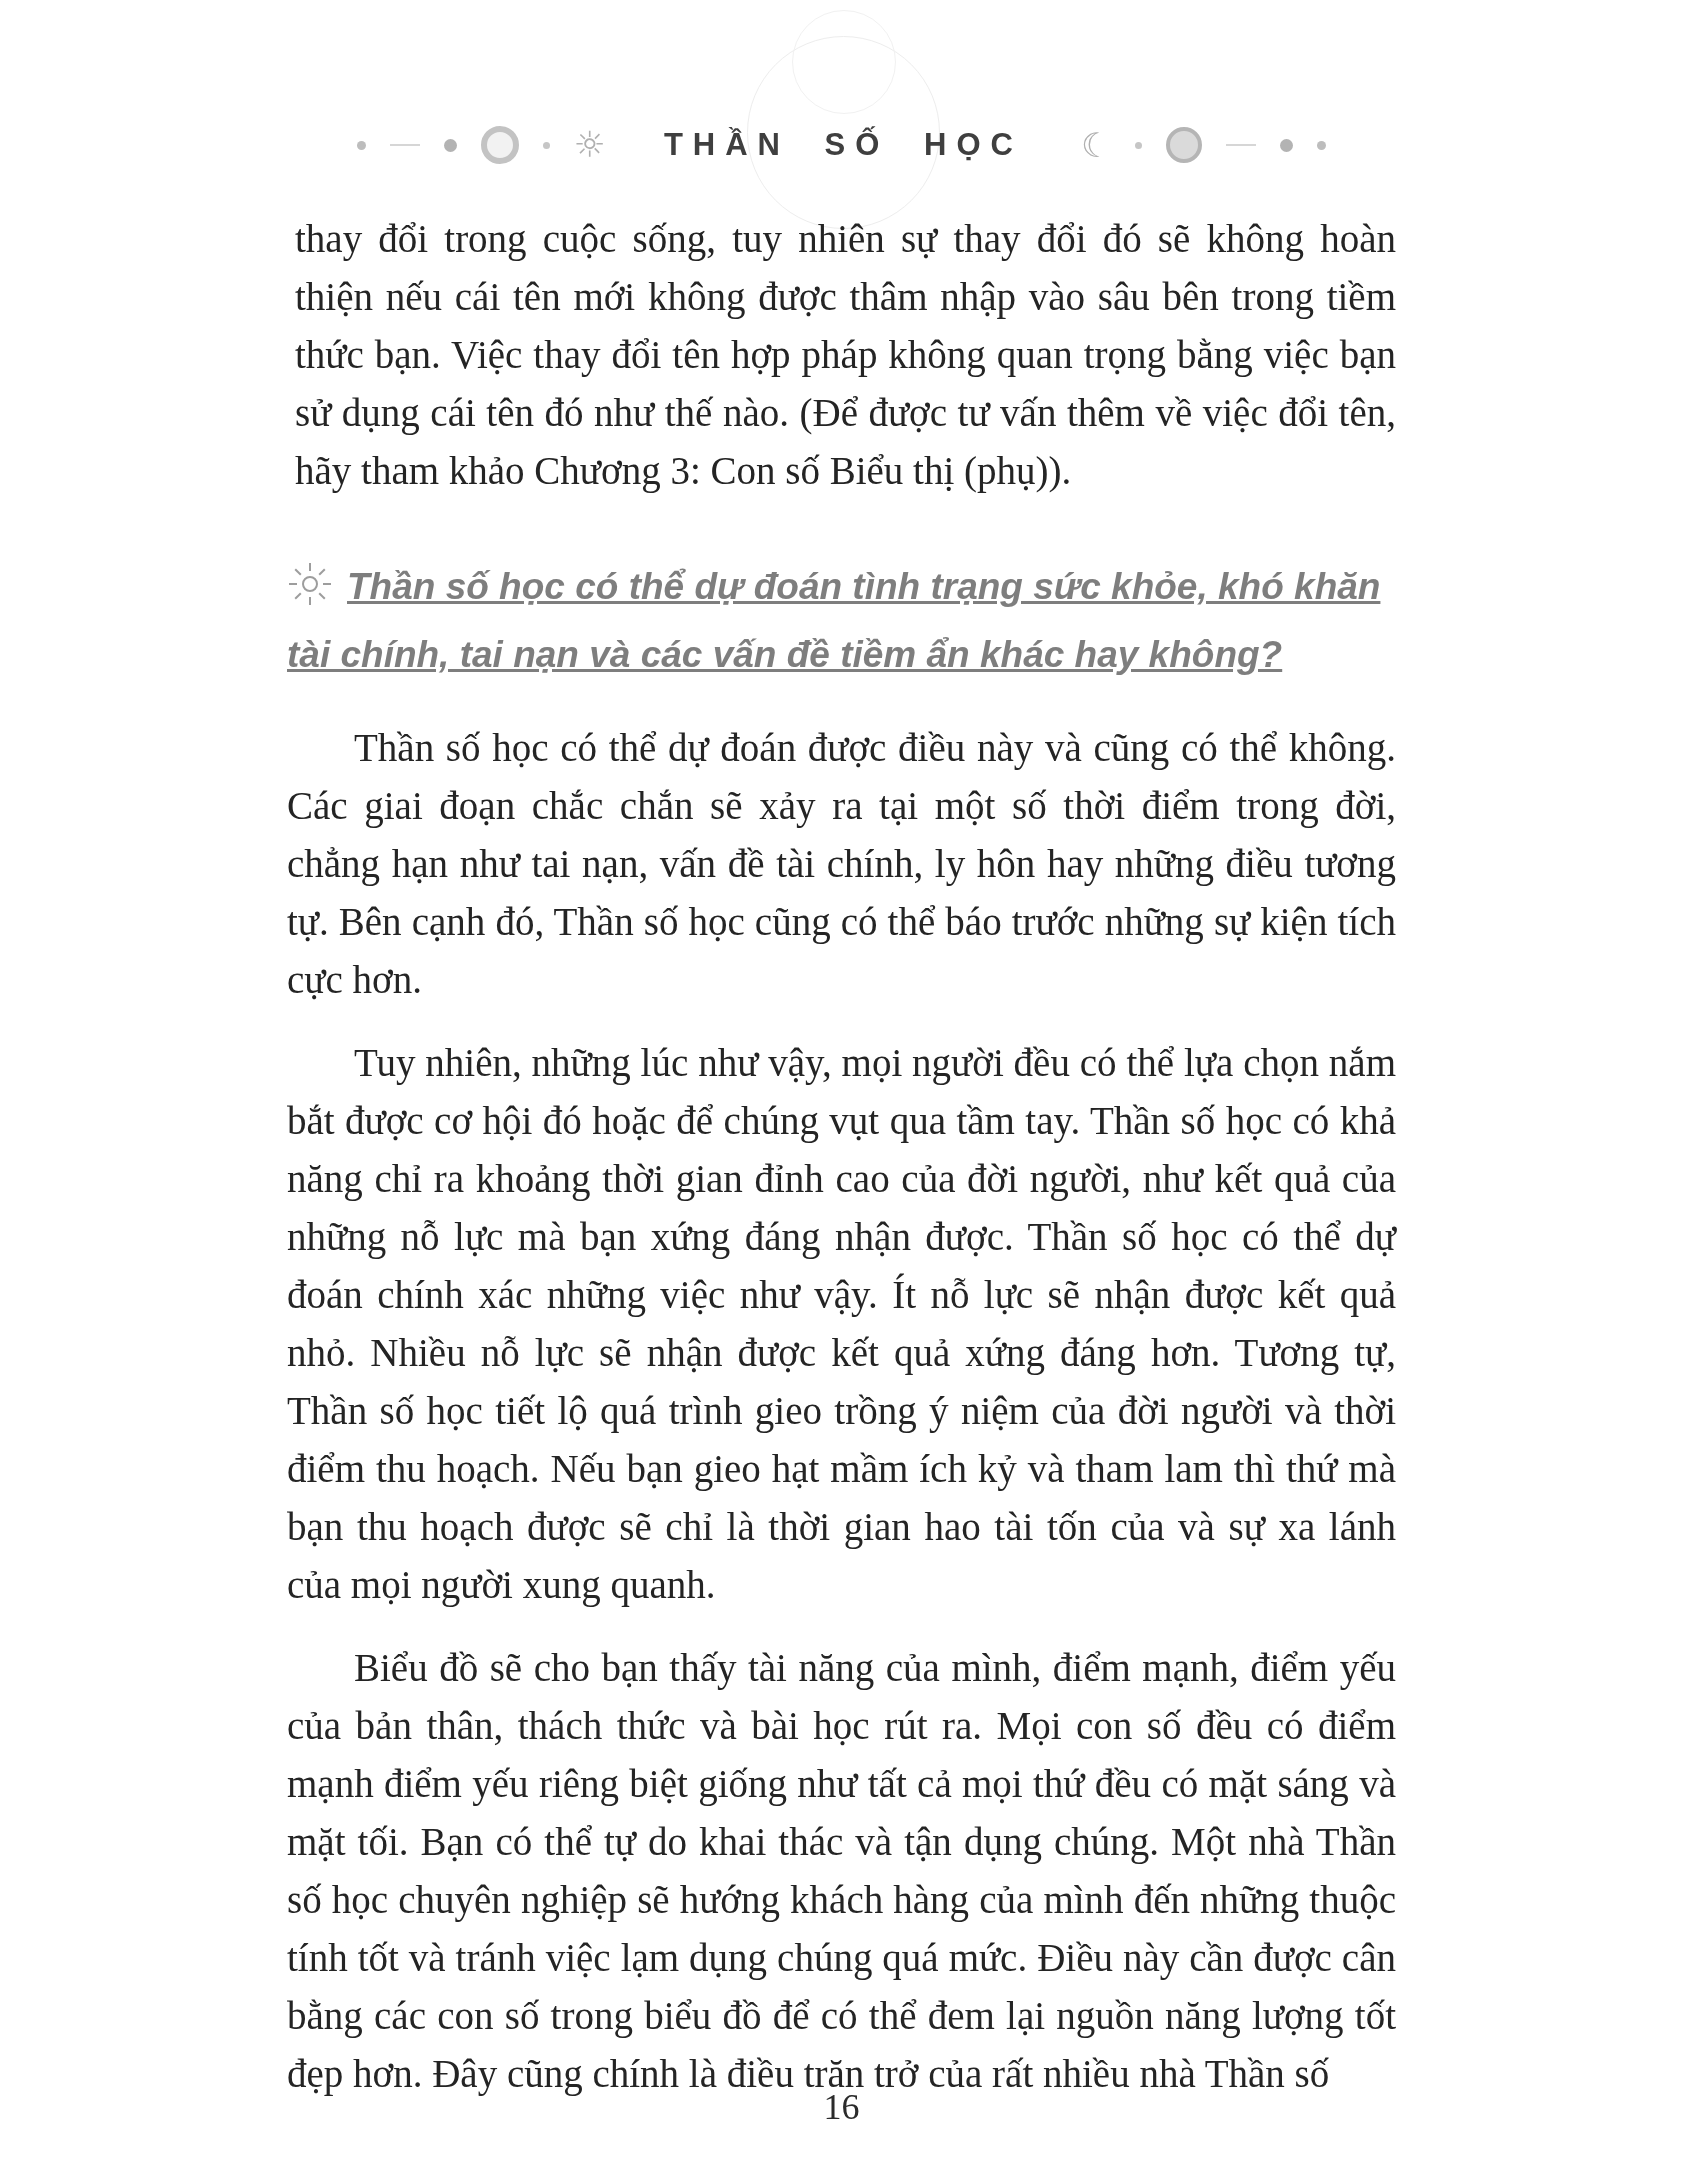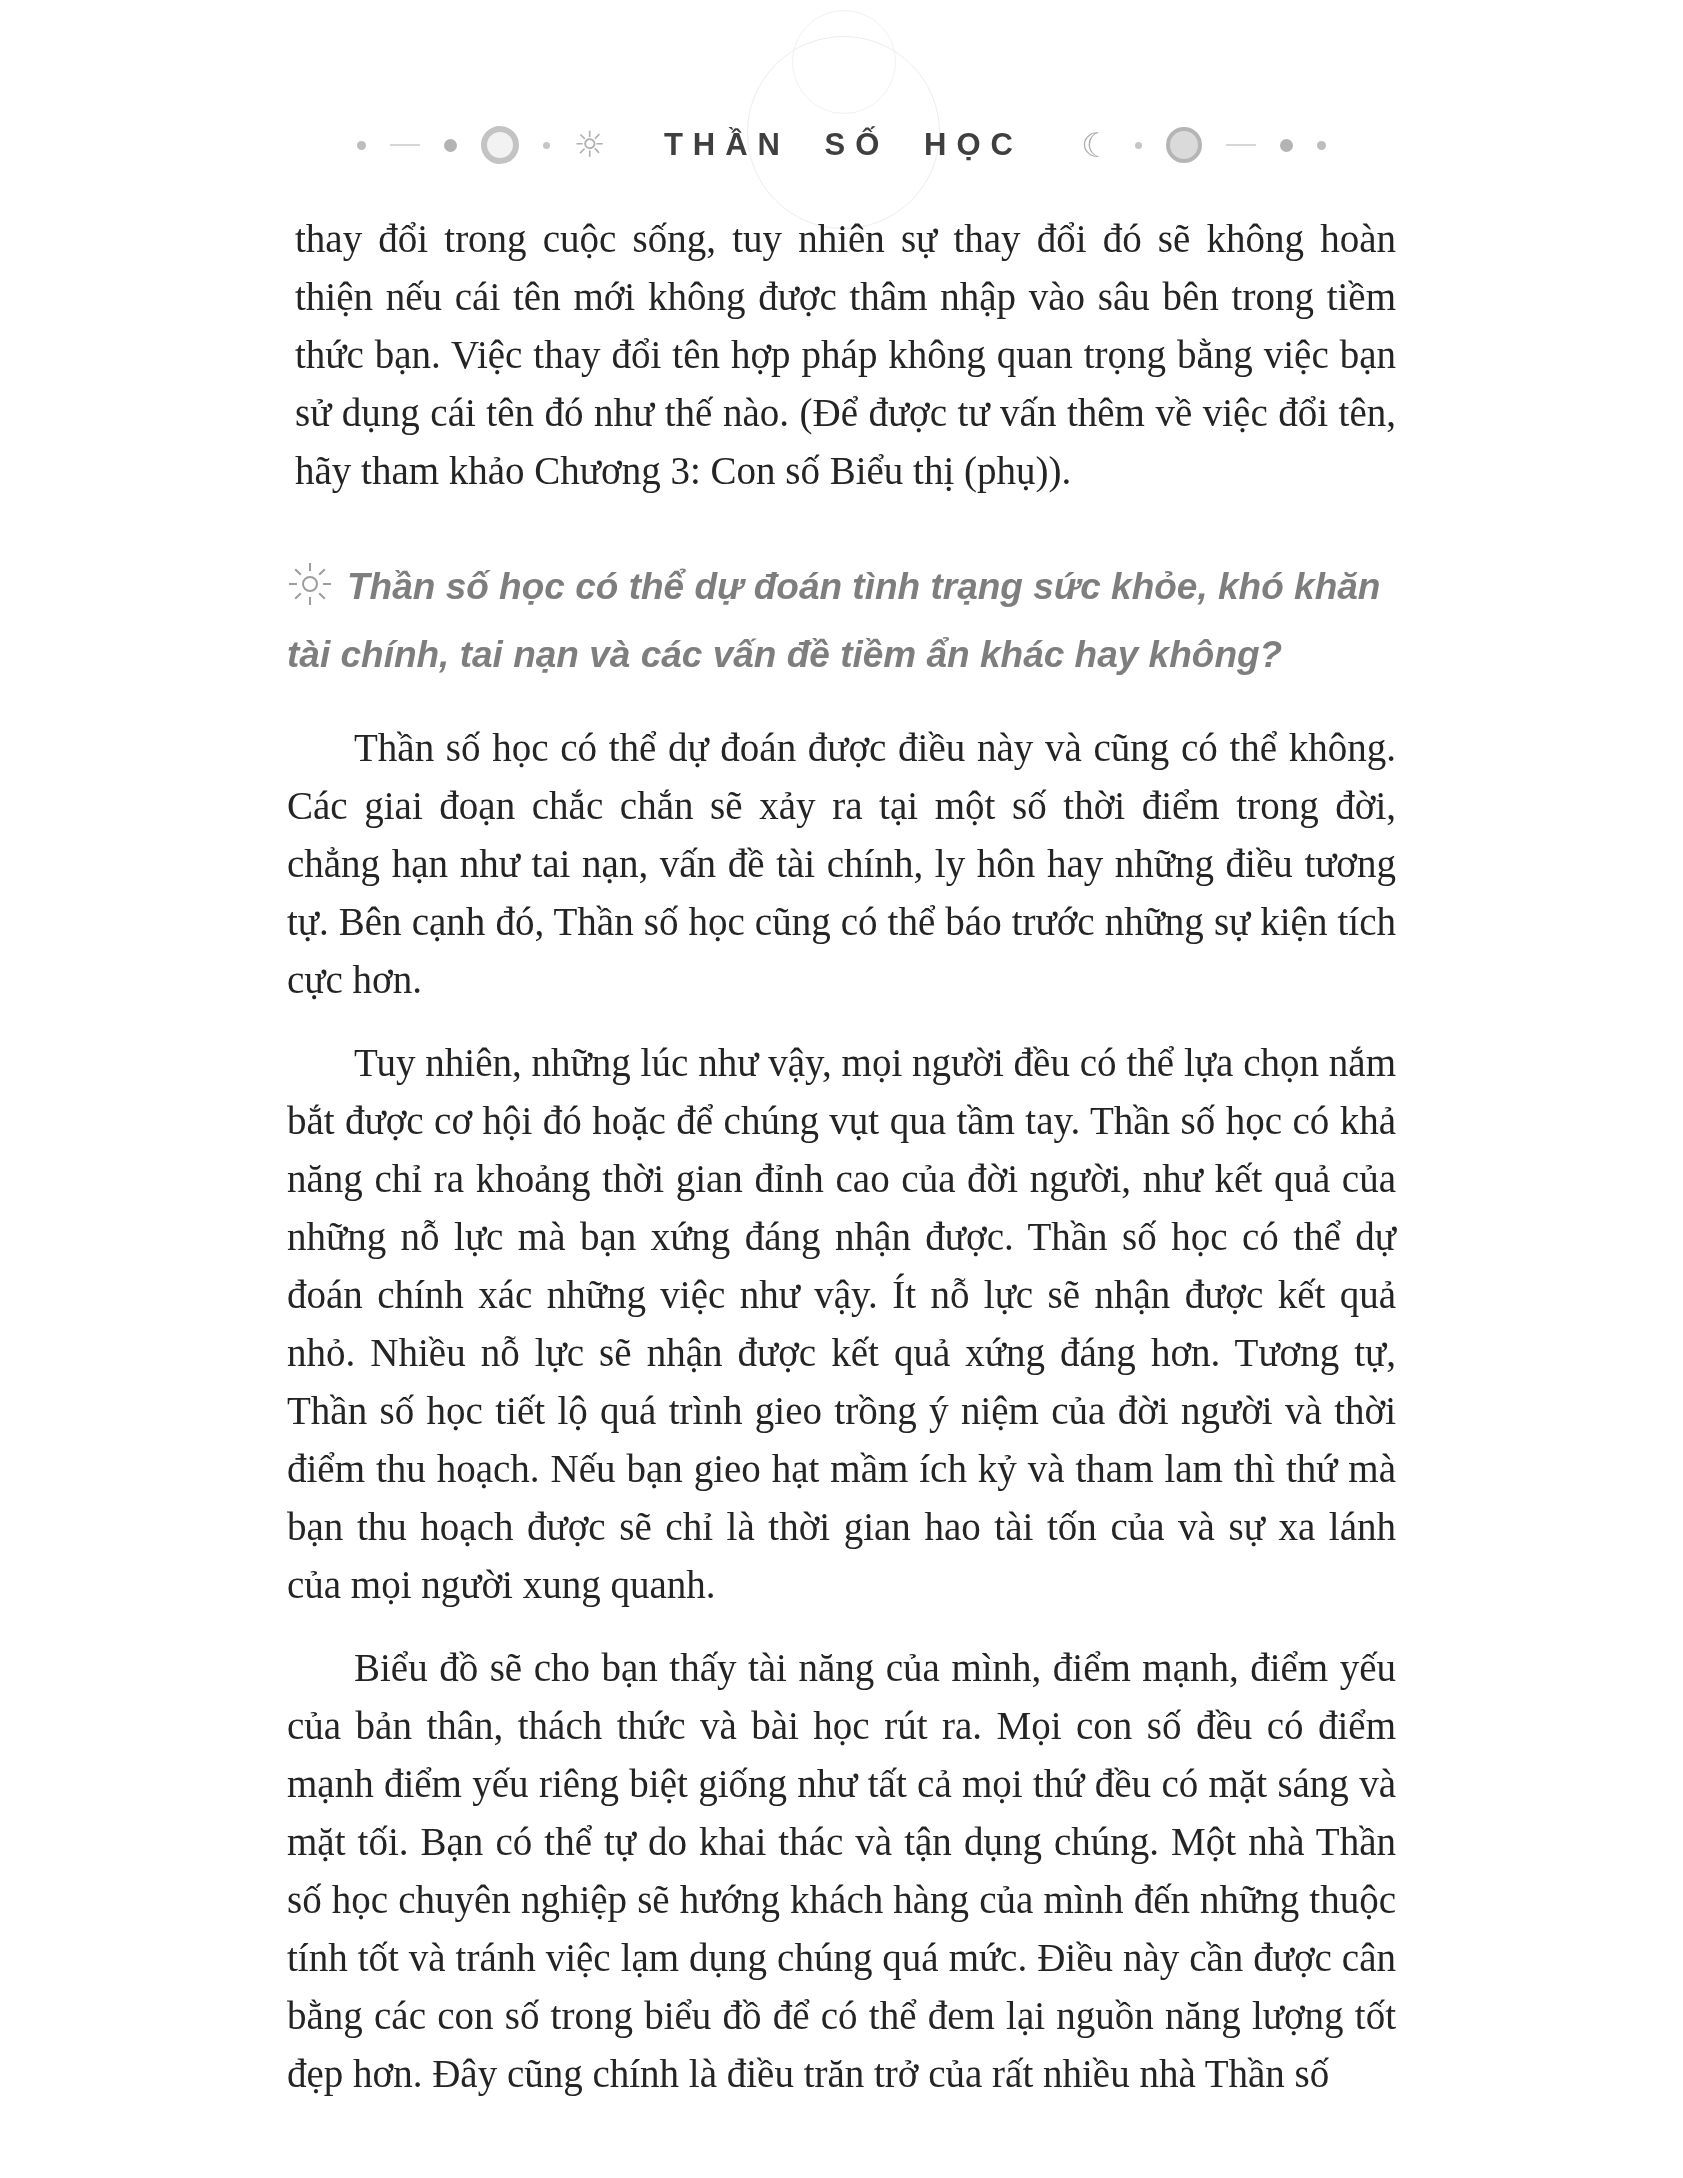--- a/index.html
+++ b/index.html
@@ -76,20 +76,21 @@
   .content p.no-indent { text-indent:0;margin-left:8px; }
   .section-heading {
     margin:57px 0 34px 0;
     font-family:"Liberation Sans", sans-serif;
     font-weight:700;
     font-style:italic;
     font-size:37px;
     line-height:60px;
     color:#7e7e7e;
     text-align:left;
+    text-decoration:underline;
   }
   .sun-icon-inline {
     display:inline-block;
     vertical-align:-8px;
     margin-right:14px;
   }
   .page-number {
     position:absolute;
     bottom:50px;
     left:0; right:0;
@@ -141,15 +142,16 @@
             </g>
           </g>
         </svg></span><span>Thần số học có thể dự đoán tình trạng sức khỏe, khó khăn tài chính, tai nạn và các vấn đề tiềm ẩn khác hay không?</span></h2>
 
     <p>Thần số học có thể dự đoán được điều này và cũng có thể không. Các giai đoạn chắc chắn sẽ xảy ra tại một số thời điểm trong đời, chẳng hạn như tai nạn, vấn đề tài chính, ly hôn hay những điều tương tự. Bên cạnh đó, Thần số học cũng có thể báo trước những sự kiện tích cực hơn.</p>
     <p>Tuy nhiên, những lúc như vậy, mọi người đều có thể lựa chọn nắm bắt được cơ hội đó hoặc để chúng vụt qua tầm tay. Thần số học có khả năng chỉ ra khoảng thời gian đỉnh cao của đời người, như kết quả của những nỗ lực mà bạn xứng đáng nhận được. Thần số học có thể dự đoán chính xác những việc như vậy. Ít nỗ lực sẽ nhận được kết quả nhỏ. Nhiều nỗ lực sẽ nhận được kết quả xứng đáng hơn. Tương tự, Thần số học tiết lộ quá trình gieo trồng ý niệm của đời người và thời điểm thu hoạch. Nếu bạn gieo hạt mầm ích kỷ và tham lam thì thứ mà bạn thu hoạch được sẽ chỉ là thời gian hao tài tốn của và sự xa lánh của mọi người xung quanh.</p>
     <p>Biểu đồ sẽ cho bạn thấy tài năng của mình, điểm mạnh, điểm yếu của bản thân, thách thức và bài học rút ra. Mọi con số đều có điểm mạnh điểm yếu riêng biệt giống như tất cả mọi thứ đều có mặt sáng và mặt tối. Bạn có thể tự do khai thác và tận dụng chúng. Một nhà Thần số học chuyên nghiệp sẽ hướng khách hàng của mình đến những thuộc tính tốt và tránh việc lạm dụng chúng quá mức. Điều này cần được cân bằng các con số trong biểu đồ để có thể đem lại nguồn năng lượng tốt đẹp hơn. Đây cũng chính là điều trăn trở của rất nhiều nhà Thần số</p>
 
   </div>
 
+  <div class="page-number">16</div>
 
 </div>
 
 
 </body></html>

